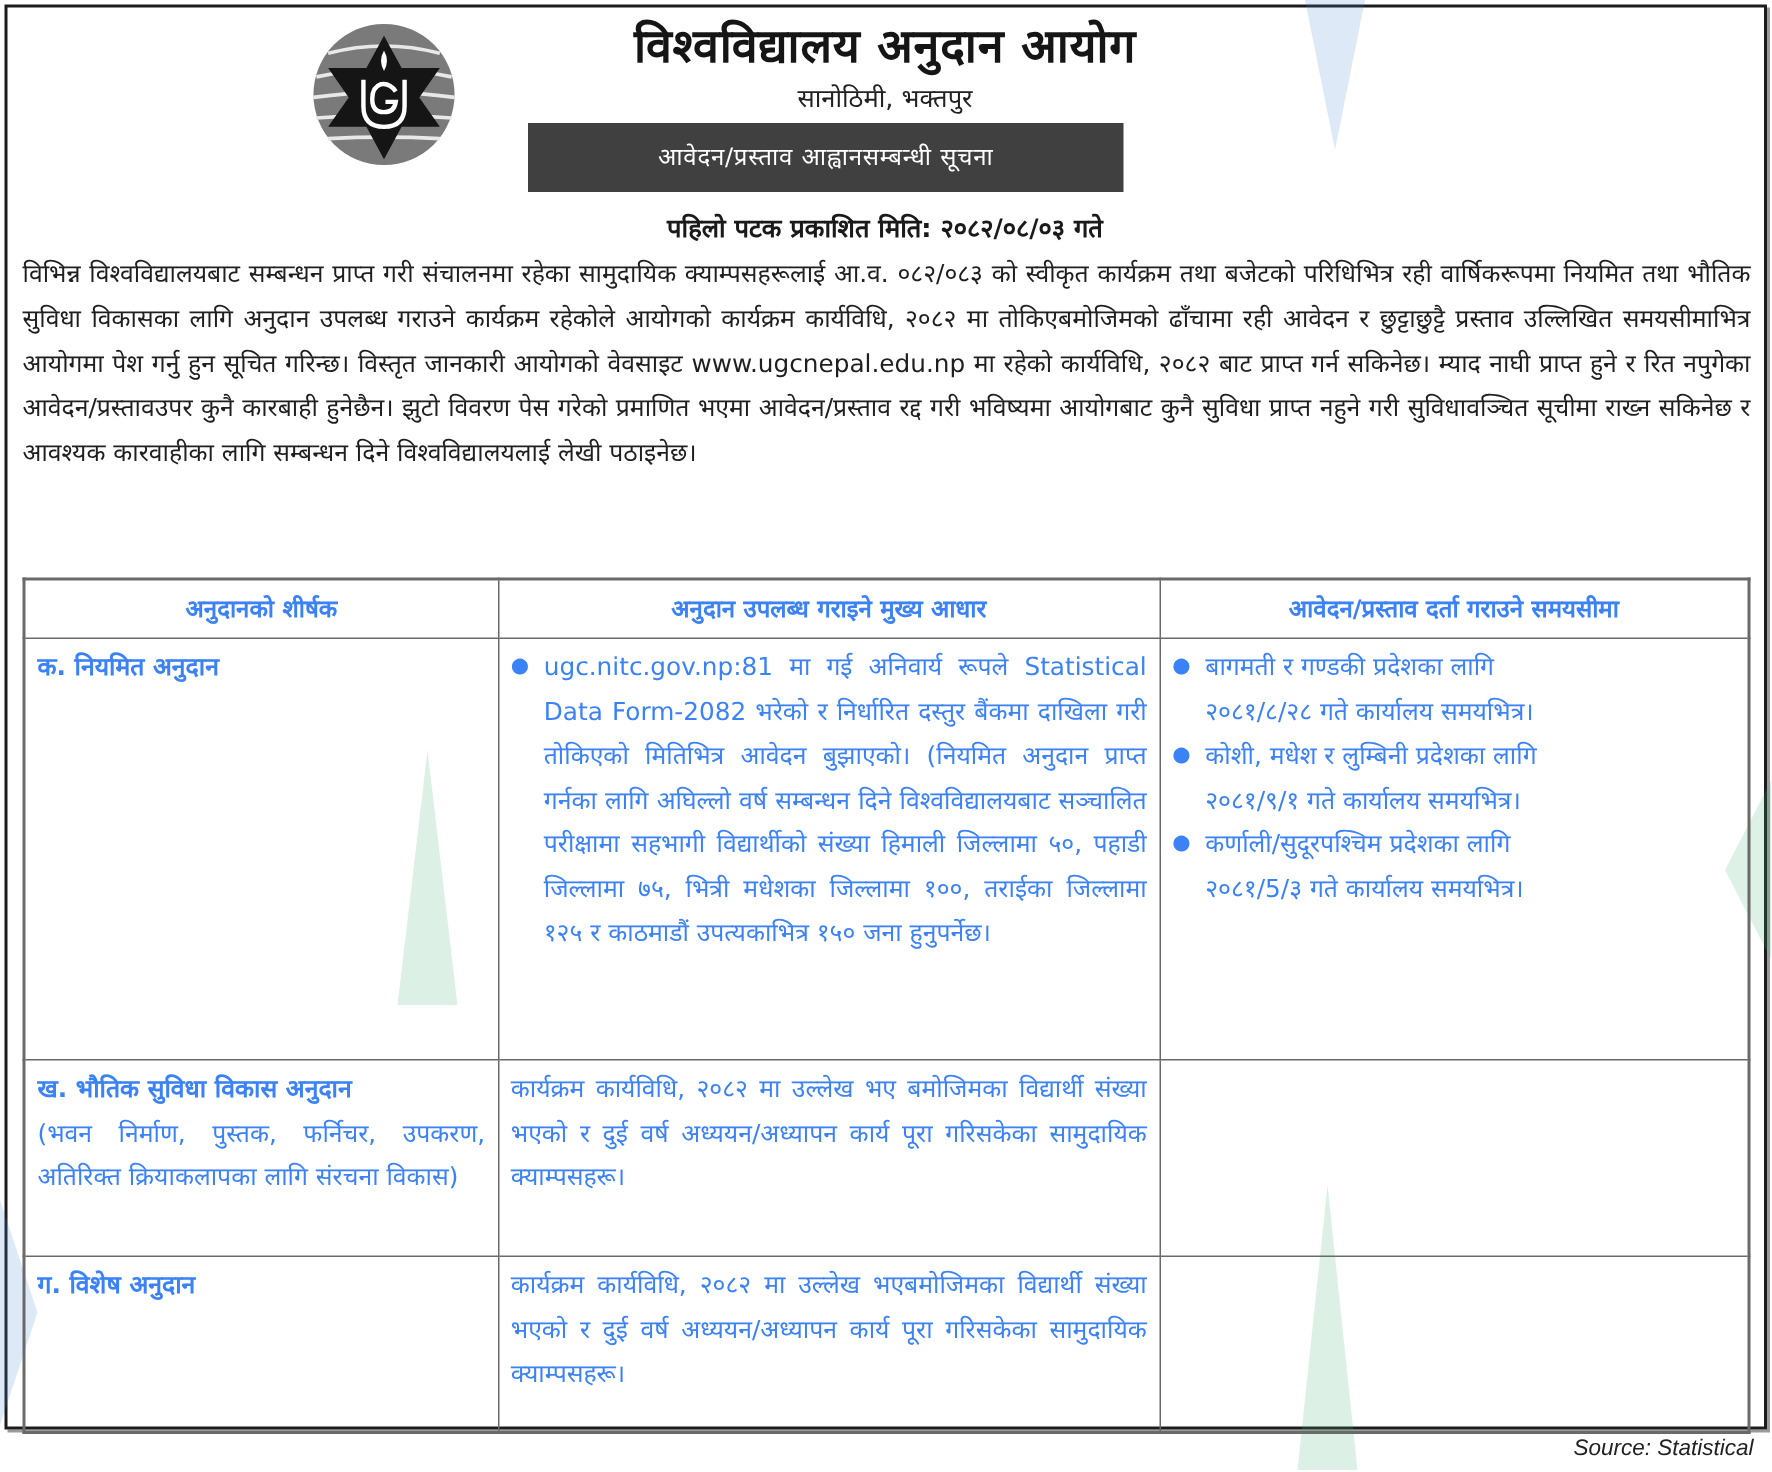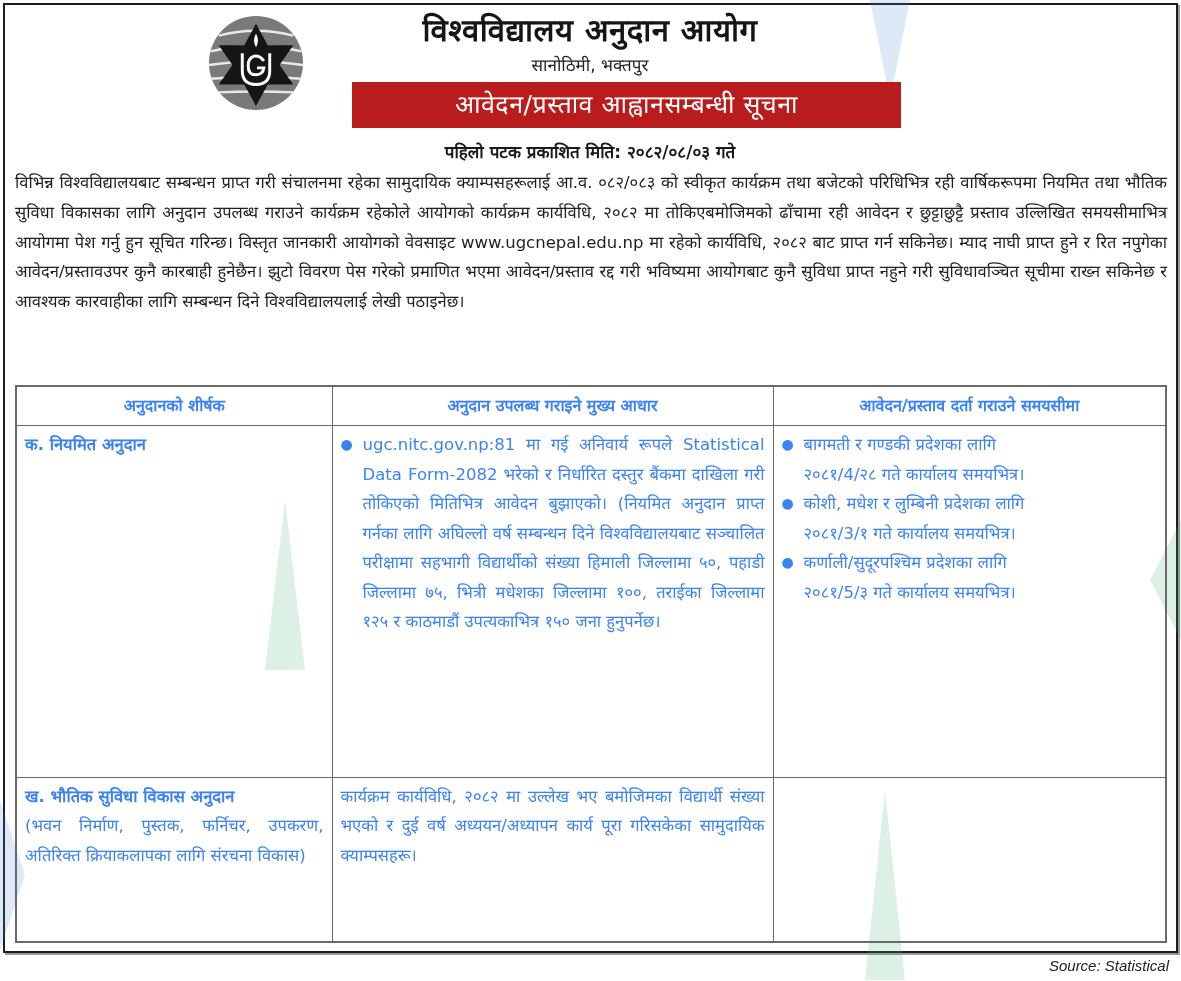--- a/index.html
+++ b/index.html
@@ -5,22 +5,22 @@
   html, body { margin:0; padding:0; background:#ffffff; }
   body { width:1181px; height:981px; position:relative; overflow:hidden;
          font-family:"DejaVu Sans", "Liberation Sans", sans-serif; color:#1a1a1a; }
   .frame { position:absolute; left:3px; top:3px; width:1171px; height:946px;
            border:2px solid #1c1c1c; box-shadow: 2px 2px 0 #9a9a9a; background:#fff; }
   .logo { position:absolute; left:207px; top:14px; width:98px; height:98px; }
   .org-title { position:absolute; left:360px; top:8px; width:460px; text-align:center;
                font-size:31px; font-weight:bold; letter-spacing:0.5px; color:#151515; }
   .org-sub { position:absolute; left:360px; top:53px; width:460px; text-align:center;
              font-size:17px; color:#222; }
-  .banner { position:absolute; left:352px; top:82px; width:549px; height:46px; background:#b91c1c;
-            color:#fff; font-size:25px; text-align:center; line-height:46px; letter-spacing:0.5px; }
+  .banner { position:absolute; left:352px; top:82px; width:397px; height:46px; background:#404040;
+            color:#fff; font-size:16px; text-align:center; line-height:46px; letter-spacing:0.5px; }
   .pub-date { position:absolute; left:360px; top:140px; width:460px; text-align:center;
               font-size:17px; font-weight:bold; color:#1a1a1a; }
   .para { position:absolute; left:15px; top:168px; width:1152px; font-size:16.5px; line-height:29.8px;
           text-align:justify; color:#1f1f1f; }
   table.grants { position:absolute; left:15px; top:385px; width:1150px; height:558px;
                  border-collapse:collapse; border:2px solid #6a6a6a; table-layout:fixed; }
   table.grants th, table.grants td { border:1.5px solid #6a6a6a; vertical-align:top;
                  font-size:16.5px; line-height:29.5px; color:#3b82f6; }
   table.grants th { height:36px; text-align:center; font-weight:bold; font-size:16px; vertical-align:middle; }
   table.grants td { padding:4px 8px; }
@@ -97,38 +97,47 @@
       </td>
       <td class="c2">
         <div class="bullet">
           <span class="dot">●</span>
           <span>ugc.nitc.gov.np:81 मा गई अनिवार्य रूपले Statistical Data Form-2082 भरेको र निर्धारित दस्तुर बैंकमा दाखिला गरी तोकिएको मितिभित्र आवेदन बुझाएको। (नियमित अनुदान प्राप्त गर्नका लागि अघिल्लो वर्ष सम्बन्धन दिने विश्वविद्यालयबाट सञ्चालित परीक्षामा सहभागी विद्यार्थीको संख्या हिमाली जिल्लामा ५०, पहाडी जिल्लामा ७५, भित्री मधेशका जिल्लामा १००, तराईका जिल्लामा १२५ र काठमाडौं उपत्यकाभित्र १५० जना हुनुपर्नेछ।</span>
         </div>
       </td>
       <td>
         <div class="bullet">
           <span class="dot">●</span>
-          <span><span>बागमती र गण्डकी प्रदेशका लागि</span><br><span>२०८१/4/२८ गते कार्यालय समयभित्र।</span></span>
+          <span><span>बागमती र गण्डकी प्रदेशका लागि</span><br><span>२०८१/८/२८ गते कार्यालय समयभित्र।</span></span>
         </div>
         <div class="bullet">
           <span class="dot">●</span>
-          <span><span>कोशी, मधेश र लुम्बिनी प्रदेशका लागि</span><br><span>२०८१/3/१ गते कार्यालय समयभित्र।</span></span>
+          <span><span>कोशी, मधेश र लुम्बिनी प्रदेशका लागि</span><br><span>२०८१/९/१ गते कार्यालय समयभित्र।</span></span>
         </div>
         <div class="bullet">
           <span class="dot">●</span>
           <span><span>कर्णाली/सुदूरपश्चिम प्रदेशका लागि</span><br><span>२०८१/5/३ गते कार्यालय समयभित्र।</span></span>
         </div>
       </td>
     </tr>
     <tr class="row2">
       <td class="c1">
         <div>ख. भौतिक सुविधा विकास अनुदान</div>
         <div class="sub">(भवन निर्माण, पुस्तक, फर्निचर, उपकरण, अतिरिक्त क्रियाकलापका लागि संरचना विकास)</div>
       </td>
       <td class="c2">
         <span>कार्यक्रम कार्यविधि, २०८२ मा उल्लेख भए बमोजिमका विद्यार्थी संख्या भएको र दुई वर्ष अध्ययन/अध्यापन कार्य पूरा गरिसकेका सामुदायिक क्याम्पसहरू।</span>
       </td>
       <td></td>
     </tr>
+    <tr class="row3">
+      <td class="c1">
+        <div>ग. विशेष अनुदान</div>
+      </td>
+      <td class="c2">
+        <span>कार्यक्रम कार्यविधि, २०८२ मा उल्लेख भएबमोजिमका विद्यार्थी संख्या भएको र दुई वर्ष अध्ययन/अध्यापन कार्य पूरा गरिसकेका सामुदायिक क्याम्पसहरू।</span>
+      </td>
+      <td></td>
+    </tr>
   </tbody>
 </table>
 
 <div class="source">Source: Statistical</div>
 
 </body></html>

